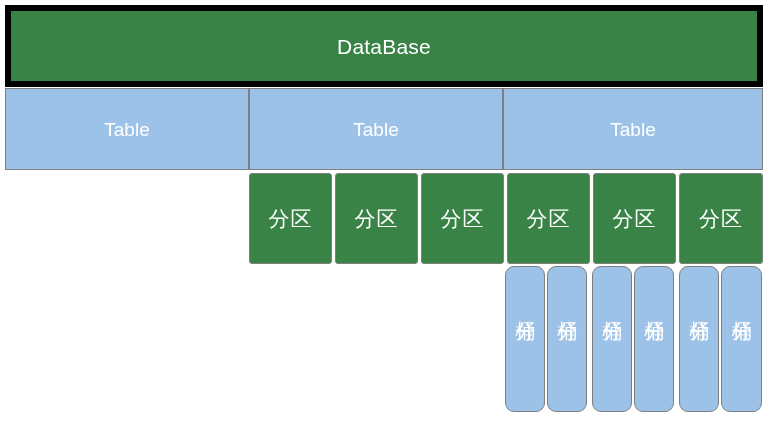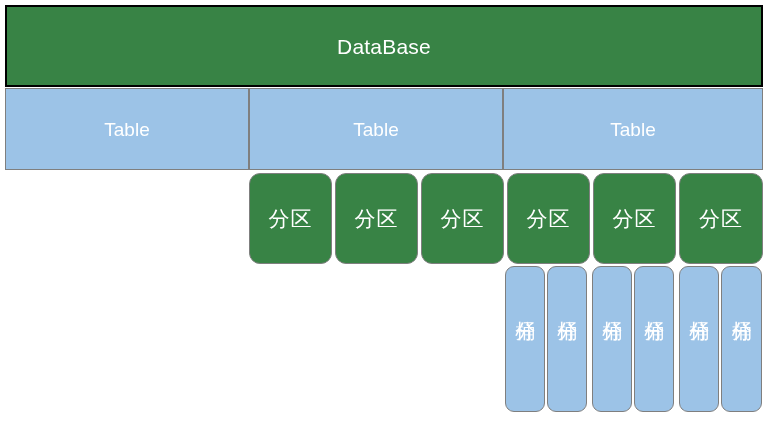--- a/index.html
+++ b/index.html
@@ -19,21 +19,21 @@
   }
 
   
   .db-band {
     position: absolute;
     left: 5px;
     top: 5px;
     width: 758px;
     height: 82px;
     background: #388345;
-    border: 2px solid #000000;
+    border: 6px solid #000000;
     box-sizing: border-box;
     display: flex;
     align-items: center;
     justify-content: center;
   }
   .db-label {
     color: #ffffff;
     font-size: 21px;
     letter-spacing: 0.2px;
     line-height: 1;
@@ -72,21 +72,21 @@
     top: 173px;
     width: 768px;
     height: 91px;
   }
   .part-box {
     position: absolute;
     top: 0;
     height: 91px;
     background: #388345;
     border: 1px solid #7f7f7f;
-    border-radius: 11px;
+    border-radius: 3px;
     box-sizing: border-box;
     display: flex;
     align-items: center;
     justify-content: center;
   }
   .part-label {
     color: #ffffff;
     font-size: 21px;
     line-height: 1;
     letter-spacing: 1px;

